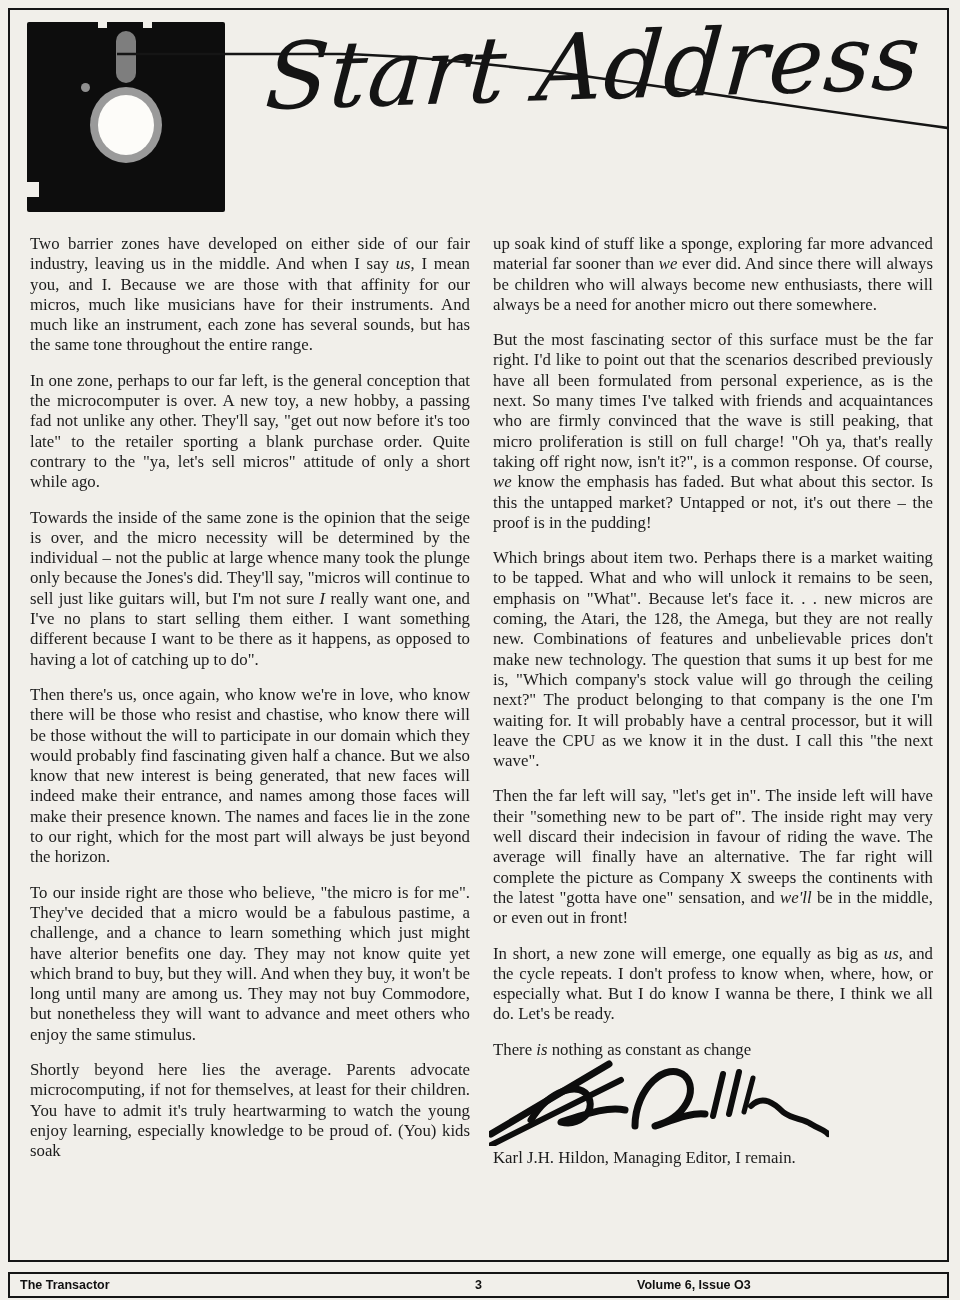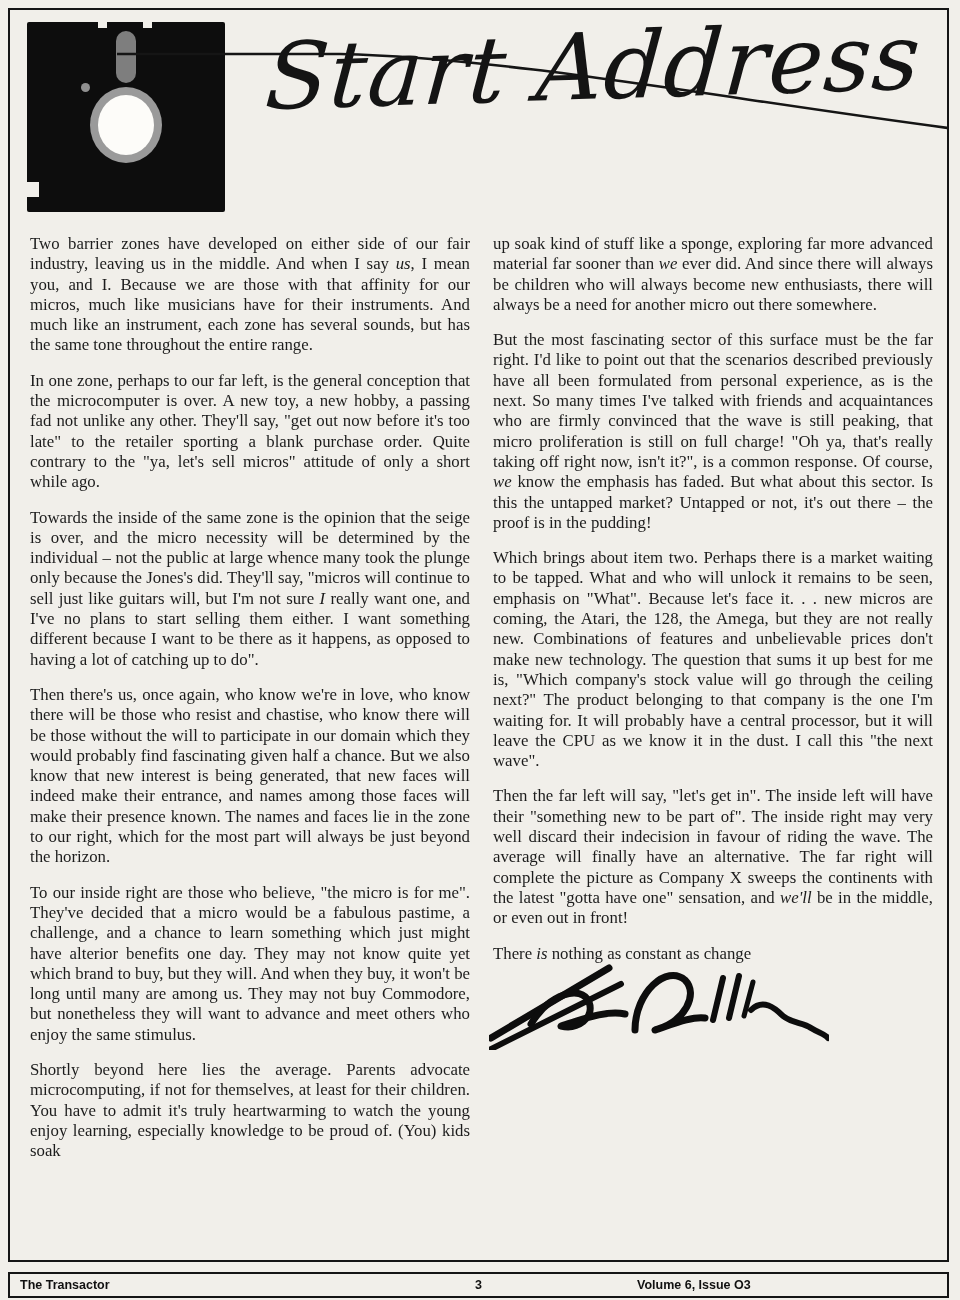--- a/index.html
+++ b/index.html
@@ -87,34 +87,36 @@
           <p class="para"><span>To our inside right are those who believe, "the micro is for me". They've decided that a micro would be a fabulous pastime, a challenge, and a chance to learn something which just might have alterior benefits one day. They may not know quite yet which brand to buy, but they will. And when they buy, it won't be long until many are among us. They may not buy Commodore, but nonetheless they will want to advance and meet others who enjoy the same stimulus.</span></p>
           <p class="para"><span>Shortly beyond here lies the average. Parents advocate microcomputing, if not for themselves, at least for their children. You have to admit it's truly heartwarming to watch the young enjoy learning, especially knowledge to be proud of. (You) kids soak</span></p>
         </div>
     </div>
     <div class="col">
       <div>
           <p class="para"><span>up soak kind of stuff like a sponge, exploring far more advanced material far sooner than </span><span class="it">we</span><span> ever did. And since there will always be children who will always become new enthusiasts, there will always be a need for another micro out there somewhere.</span></p>
           <p class="para"><span>But the most fascinating sector of this surface must be the far right. I'd like to point out that the scenarios described previously have all been formulated from personal experience, as is the next. So many times I've talked with friends and acquaintances who are firmly convinced that the wave is still peaking, that micro proliferation is still on full charge! "Oh ya, that's really taking off right now, isn't it?", is a common response. Of course, </span><span class="it">we</span><span> know the emphasis has faded. But what about this sector. Is this the untapped market? Untapped or not, it's out there – the proof is in the pudding!</span></p>
           <p class="para"><span>Which brings about item two. Perhaps there is a market waiting to be tapped. What and who will unlock it remains to be seen, emphasis on "What". Because let's face it. . . new micros are coming, the Atari, the 128, the Amega, but they are not really new. Combinations of features and unbelievable prices don't make new technology. The question that sums it up best for me is, "Which company's stock value will go through the ceiling next?" The product belonging to that company is the one I'm waiting for. It will probably have a central processor, but it will leave the CPU as we know it in the dust. I call this "the next wave".</span></p>
           <p class="para"><span>Then the far left will say, "let's get in". The inside left will have their "something new to be part of". The inside right may very well discard their indecision in favour of riding the wave. The average will finally have an alternative. The far right will complete the picture as Company X sweeps the continents with the latest "gotta have one" sensation, and </span><span class="it">we'll</span><span> be in the middle, or even out in front!</span></p>
+          <p class="para"><span>In short, a new zone will emerge, one equally as big as </span><span class="it">us</span><span>, and the cycle repeats. I don't profess to know when, where, how, or especially what. But I do know I wanna be there, I think we all do. Let's be ready.</span></p>
           <p class="para closing"><span>There </span><span class="it">is</span><span> nothing as constant as change</span></p>
         </div>
       <svg class="signature-svg" width="340" height="92" viewBox="0 0 340 92">
         <g fill="none" stroke="#0d0d0d" stroke-linecap="round" stroke-linejoin="round">
           <path d="M2 80 L120 10" stroke-width="7"></path>
           <path d="M0 92 L132 26" stroke-width="6"></path>
           <path d="M42 66 C 60 36, 92 26, 100 44 C 106 60, 88 72, 72 68 C 92 62, 116 52, 136 56" stroke-width="7"></path>
           <path d="M146 72 C 146 34, 178 6, 196 22 C 210 36, 196 64, 166 72 C 184 66, 204 58, 216 60" stroke-width="7"></path>
           <path d="M224 62 L234 20" stroke-width="6"></path>
           <path d="M240 60 L250 18" stroke-width="6"></path>
           <path d="M255 58 L264 24" stroke-width="5"></path>
           <path d="M262 52 C 274 40, 286 50, 294 58 C 304 66, 314 64, 322 70 C 330 75, 336 76, 339 80" stroke-width="6"></path>
         </g>
       </svg>
+      <p class="byline">Karl J.H. Hildon, Managing Editor, I remain.</p>
     </div>
   </main>
 
 </div>
 
 <footer class="footer-bar">
   <span class="f-left">The Transactor</span>
   <span class="f-center">3</span>
   <span class="f-right">Volume 6, Issue O3</span>
 </footer>

